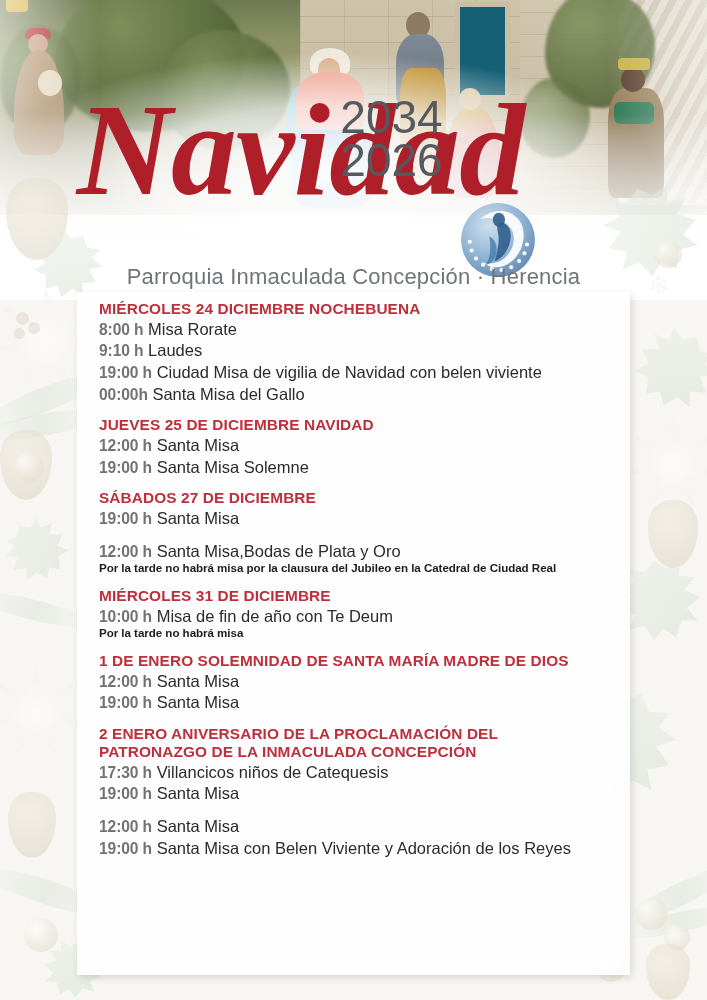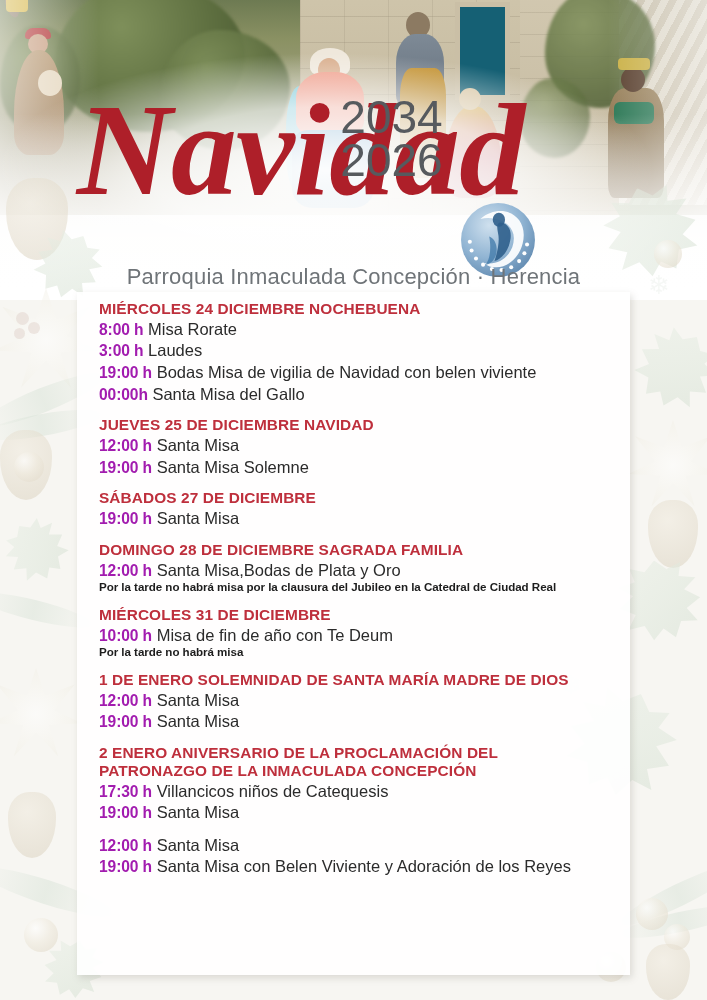--- a/index.html
+++ b/index.html
@@ -274,21 +274,21 @@
   }
   .ev {
     font-size: 16.5px;
     line-height: 1.31;
     color: #2b2b2b;
     font-weight: 300;
     white-space: nowrap;
   }
   .ev b {
     font-weight: 700;
-    color: #a21caf;
+    color: #737373;
     font-size: 15.6px;
     letter-spacing: -.1px;
   }
   .note {
     font-size: 11.6px;
     font-weight: 700;
     color: #1d1d1d;
     line-height: 1.25;
     margin-top: -1px;
     letter-spacing: -.05px;
@@ -428,35 +428,34 @@
     </svg>
   </div>
 
   <div class="parroquia">Parroquia Inmaculada Concepción · Herencia</div>
 
   <div class="panel">
     <div class="panel-inner" id="schedule-list">
         <div class="block">
           <div class="day">MIÉRCOLES 24 DICIEMBRE NOCHEBUENA</div>
           <div class="ev"><b>8:00 h</b><span> Misa Rorate</span></div>
-          <div class="ev"><b>3:00 h</b><span> Laudes</span></div>
-          <div class="ev"><b>19:00 h</b><span> Bodas Misa de vigilia de Navidad con belen viviente</span></div>
+          <div class="ev"><b>9:10 h</b><span> Laudes</span></div>
+          <div class="ev"><b>19:00 h</b><span> Ciudad Misa de vigilia de Navidad con belen viviente</span></div>
           <div class="ev"><b>00:00h</b><span> Santa Misa del Gallo</span></div>
         </div>
         <div class="block">
           <div class="day">JUEVES 25 DE DICIEMBRE NAVIDAD</div>
           <div class="ev"><b>12:00 h</b><span> Santa Misa</span></div>
           <div class="ev"><b>19:00 h</b><span> Santa Misa Solemne</span></div>
         </div>
         <div class="block">
           <div class="day">SÁBADOS 27 DE DICIEMBRE</div>
           <div class="ev"><b>19:00 h</b><span> Santa Misa</span></div>
         </div>
         <div class="block">
-          <div class="day">DOMINGO 28 DE DICIEMBRE SAGRADA FAMILIA</div>
           <div class="ev"><b>12:00 h</b><span> Santa Misa,Bodas de Plata y Oro</span></div>
           <div class="note">Por la tarde no habrá misa por la clausura del Jubileo en la Catedral de Ciudad Real</div>
         </div>
         <div class="block">
         </div>
         <div class="block">
           <div class="day">MIÉRCOLES 31 DE DICIEMBRE</div>
           <div class="ev"><b>10:00 h</b><span> Misa de fin de año con Te Deum</span></div>
           <div class="note">Por la tarde no habrá misa</div>
         </div>

